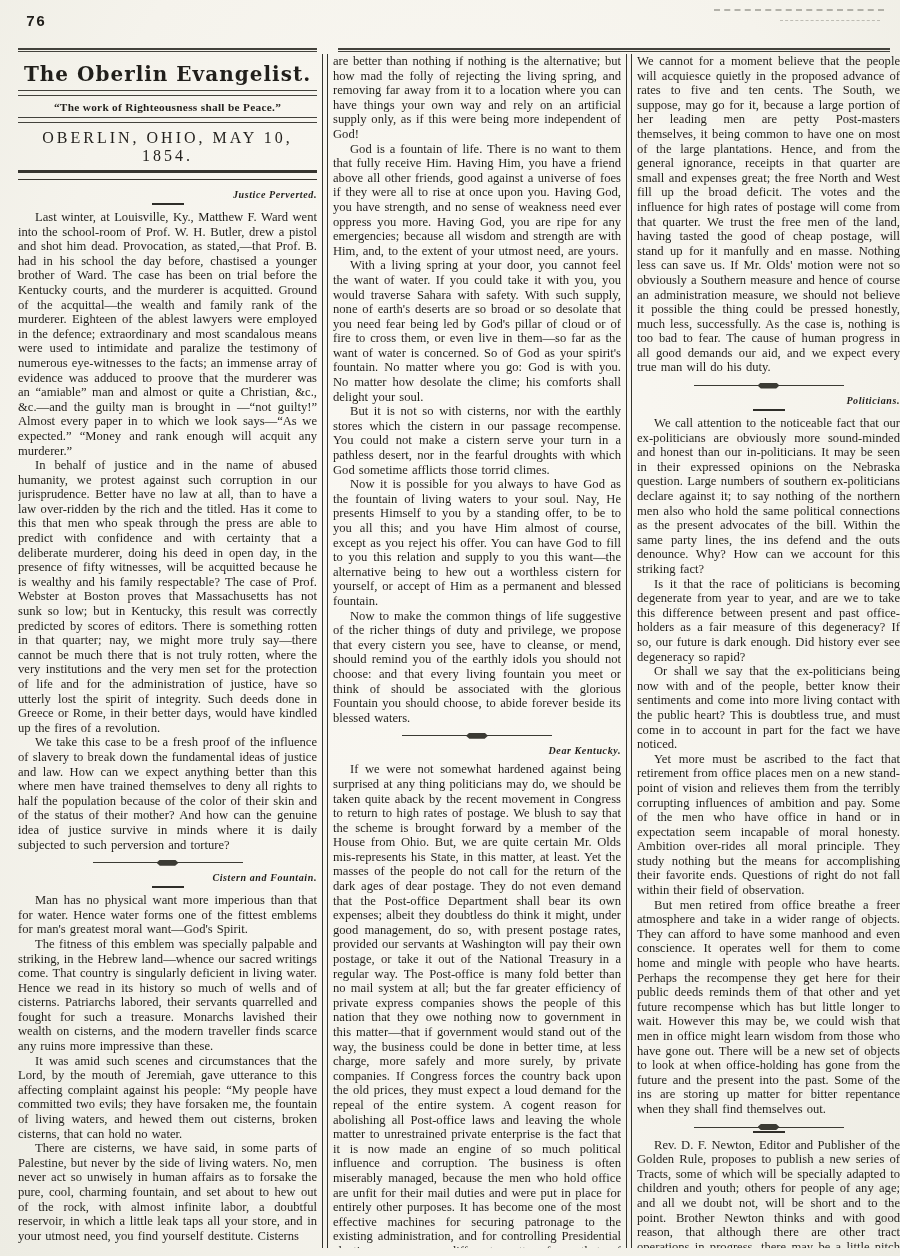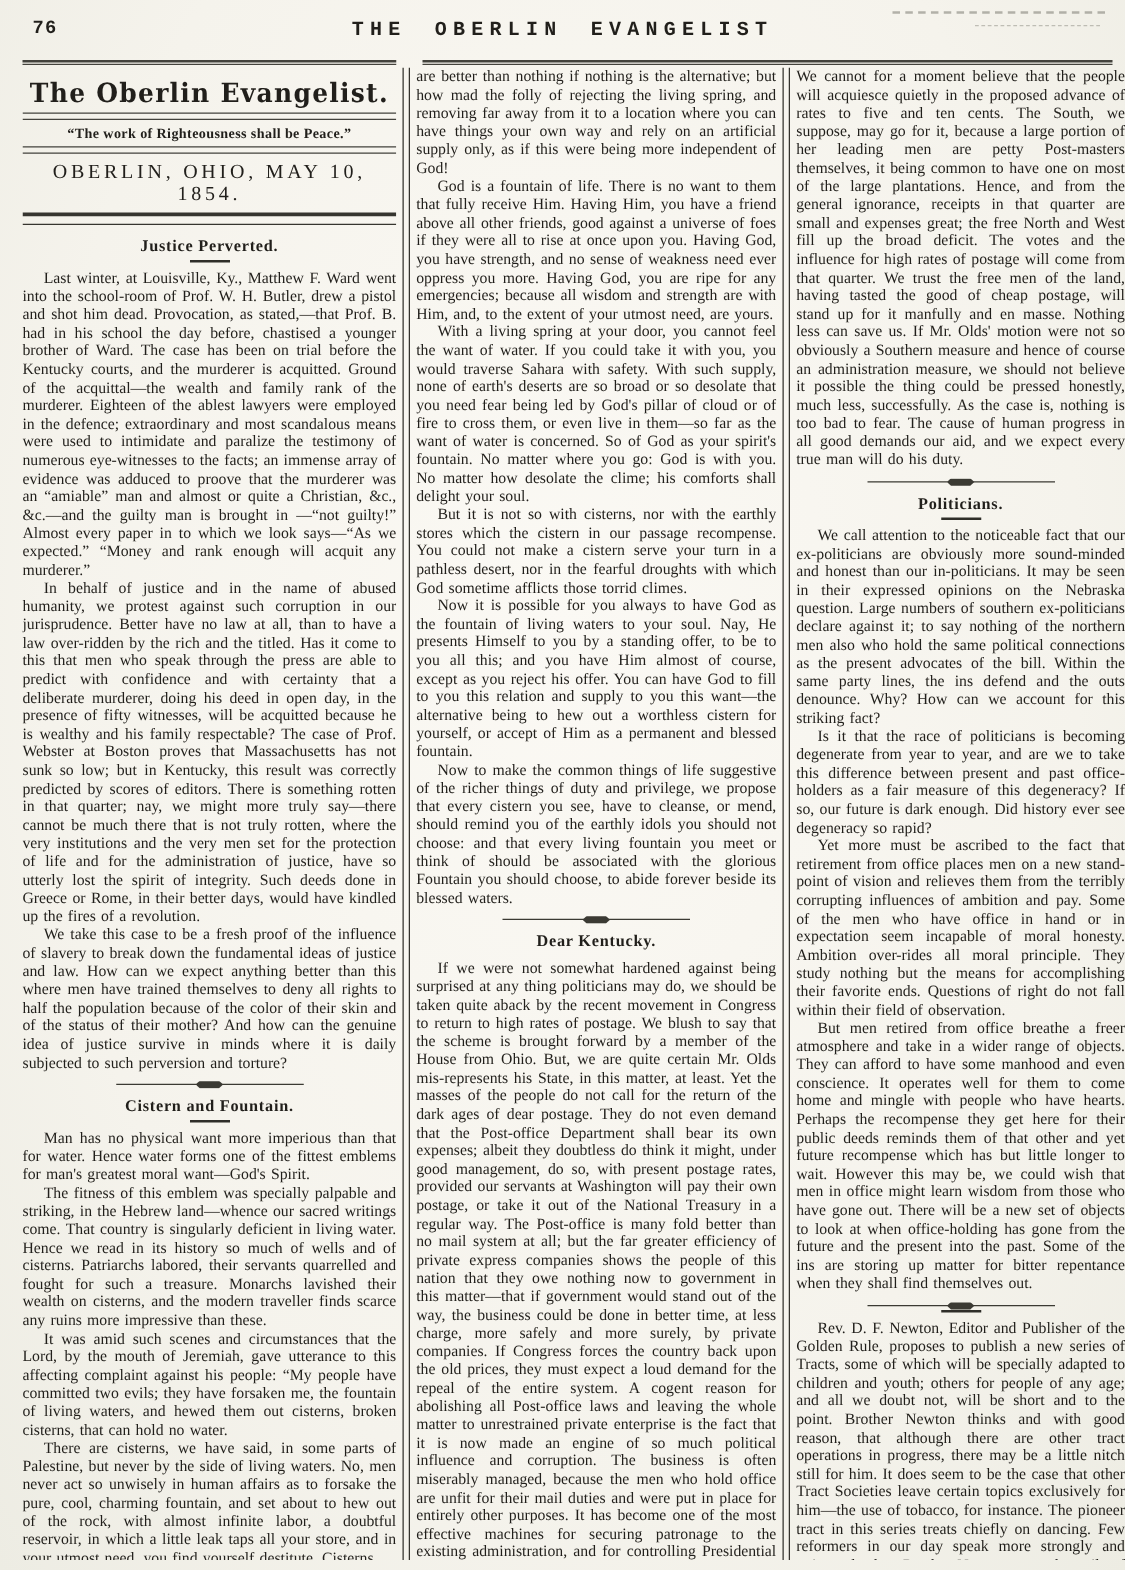--- a/index.html
+++ b/index.html
@@ -28,38 +28,37 @@
   .col3{flex:1;}
   .vsep{width:4px;border-left:1px solid #33322c;border-right:1px solid #33322c;margin:0 5px;background:transparent;}
   
   .masthead{margin-top:2px;}
   .m-rule{height:4px;border-top:1px solid #43423c;border-bottom:1px solid #43423c;}
   .m-rule.thick{height:6px;border-top:3px solid #36352f;border-bottom:1px solid #36352f;}
   .m-title{font-family:"DejaVu Serif",serif;font-weight:bold;font-size:20px;letter-spacing:1px;text-align:center;padding:6px 0 4px;white-space:nowrap;transform:scaleY(1.06);}
   .m-motto{text-align:center;font-weight:bold;font-size:11.3px;letter-spacing:.3px;padding:5px 0 4px;}
   .m-dateline{text-align:center;font-size:16px;letter-spacing:3px;padding:6px 0 5px;}
   
-  .art-head{margin:9px 0 0;text-align:center;font-size:13px;font-weight:bold;letter-spacing:.6px;}
+  .art-head{margin:9px 0 0;text-align:right;font-size:10px;font-weight:bold;letter-spacing:.6px;font-style:italic;}
   .head-rule{width:32px;margin:3px auto 5px;border-top:2px solid #2f2e29;}
   .divider{position:relative;width:150px;margin:10px auto 2px;border-top:1px solid #3b3a33;}
   .divider .diamond{position:absolute;left:50%;top:-3.5px;width:22px;height:6px;margin-left:-11px;background:#3b3a33;
     clip-path:polygon(0 50%,15% 0,85% 0,100% 50%,85% 100%,15% 100%);}
   p{margin:0;font-size:12.6px;line-height:14.6px;text-align:justify;text-indent:17px;word-spacing:1px;hyphens:auto;}
   p.cont{text-indent:0;}
 </style>
 </head>
 <body>
 
 <div class="page">
   <div class="artifact-1"></div>
   <div class="artifact-2"></div>
 
   <header class="page-header">
     <span class="page-number">76</span>
-    <h1 class="paper-title">THE OBERLIN EVANGELIST</h1>
   </header>
   <div class="header-rules">
     <div class="seg seg1"></div>
     <div class="seg seg2"></div>
   </div>
 
   <div class="columns">
 
     <div class="col col1">
       <div class="masthead">
@@ -110,20 +109,21 @@
     <div class="col col3">
       <p class="cont">We cannot for a moment believe that the people will acquiesce quietly in the proposed advance of rates to five and ten cents.  The South, we suppose, may go for it, because a large portion of her leading men are petty Post-masters themselves, it being common to have one on most of the large plantations.  Hence, and from the general ignorance, receipts in that quarter are small and expenses great; the free North and West fill up the broad deficit.  The votes and the influence for high rates of postage will come from that quarter.  We trust the free men of the land, having tasted the good of cheap postage, will stand up for it manfully and en masse.  Nothing less can save us.  If Mr. Olds' motion were not so obviously a Southern measure and hence of course an administration measure, we should not believe it possible the thing could be pressed honestly, much less, successfully. As the case is, nothing is too bad to fear.  The cause of human progress in all good demands our aid, and we expect every true man will do his duty.</p>
 
       <div class="divider">
           <span class="diamond"></span>
         </div>
       <h2 class="art-head">Politicians.</h2>
       <div class="head-rule"></div>
       <p>We call attention to the noticeable fact that our ex-politicians are obviously more sound-minded and honest than our in-politicians.  It may be seen in their expressed opinions on the Nebraska question.  Large numbers of southern ex-politicians declare against it; to say nothing of the northern men also who hold the same political connections as the present advocates of the bill.  Within the same party lines, the ins defend and the outs denounce.  Why?  How can we account for this striking fact?</p>
       <p>Is it that the race of politicians is becoming degenerate from year to year, and are we to take this difference between present and past office-holders as a fair measure of this degeneracy?  If so, our future is dark enough.  Did history ever see degeneracy so rapid?</p>
+      <p>Or shall we say that the ex-politicians being now with and of the people, better know their sentiments and come into more living contact with the public heart?  This is doubtless true, and must come in to account in part for the fact we have noticed.</p>
       <p>Yet more must be ascribed to the fact that retirement from office places men on a new stand-point of vision and relieves them from the terribly corrupting influences of ambition and pay.  Some of the men who have office in hand or in expectation seem incapable of moral honesty.  Ambition over-rides all moral principle.  They study nothing but the means for accomplishing their favorite ends.  Questions of right do not fall within their field of observation.</p>
       <p>But men retired from office breathe a freer atmosphere and take in a wider range of objects.  They can afford to have some manhood and even conscience.  It operates well for them to come home and mingle with people who have hearts.  Perhaps the recompense they get here for their public deeds reminds them of that other and yet future recompense which has but little longer to wait. However this may be, we could wish that men in office might learn wisdom from those who have gone out.  There will be a new set of objects to look at when office-holding has gone from the future and the present into the past. Some of the ins are storing up matter for bitter repentance when they shall find themselves out.</p>
 
       <div class="divider">
           <span class="diamond"></span>
         </div>
       <div class="head-rule"></div>
       <p>Rev. D. F. Newton, Editor and Publisher of the Golden Rule, proposes to publish a new series of Tracts, some of which will be specially adapted to children and youth; others for people of any age; and all we doubt not, will be short and to the point.  Brother Newton thinks and with good reason, that although there are other tract operations in progress, there may be a little nitch still for him.  It does seem to be the case that other Tract Societies leave certain topics exclusively for him—the use of tobacco, for instance.  The pioneer tract in this series treats chiefly on dancing.  Few reformers in our day speak more strongly and stringently than Brother Newton upon the evils of a corrupt literature.  Verily his labors cannot be in vain.</p>
     </div>
 

